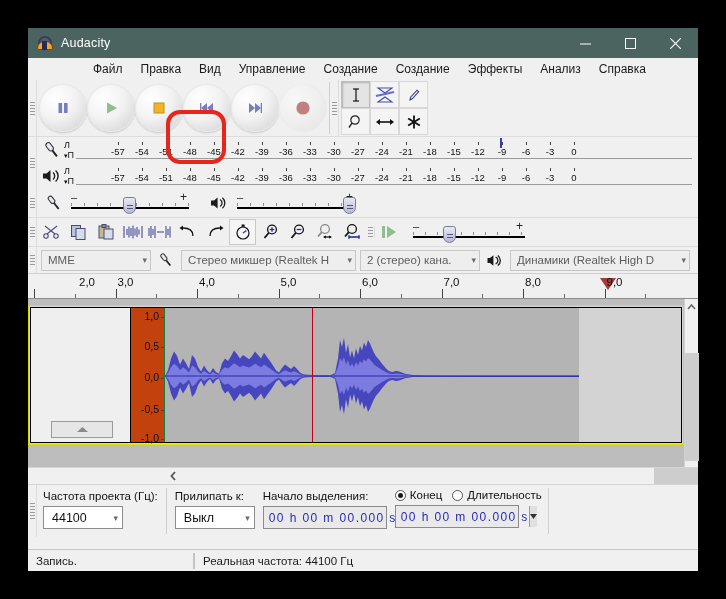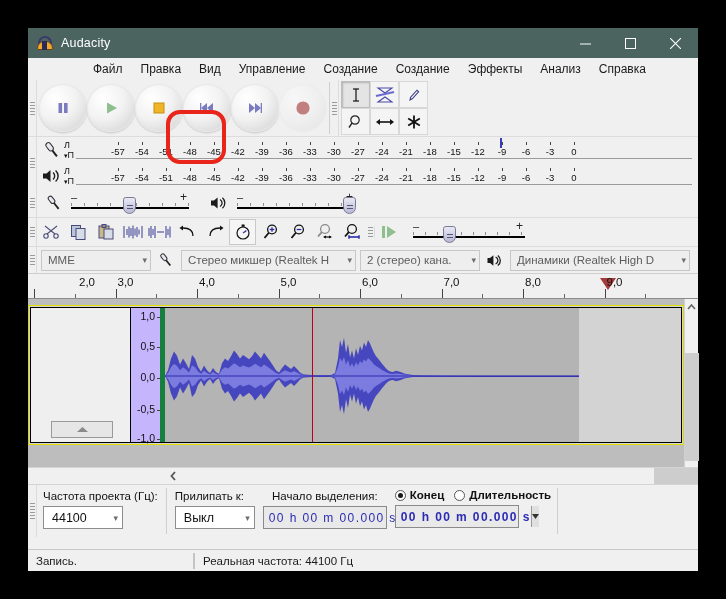--- a/index.html
+++ b/index.html
@@ -176,21 +176,21 @@
   }
   .tcp {
     width: 100px; background: #efefef; border-right: 1px solid #000; position: relative;
   }
   .collapse-btn {
     position: absolute; left: 20px; bottom: 4px; width: 62px; height: 17px;
     background: #e6e6e6; border: 1px solid #9a9a9a;
     display: flex; align-items: center; justify-content: center;
   }
   .vruler {
-    width: 34px; background: #c4b5fd; position: relative; border-right: 5px solid #15803d;
+    width: 34px; background: #c2410c; position: relative; border-right: 1px solid #15803d;
   }
   .vruler .vl { position: absolute; right: 5px; font-size: 10.5px; color: #111; }
   .vruler .vt { position: absolute; right: 0; width: 3px; height: 1px; background: #444; }
   .wave { position: relative; flex: 1; background: #d3d3d3; overflow: hidden; }
   .wave-sel { position: absolute; left: 0; top: 0; bottom: 0; background: #b4b4b4; }
   .wave-zero { position: absolute; height: 1px; background: #3636b5; }
   .cursor-line { position: absolute; top: 0; bottom: 0; width: 1px; background: #c00018; }
 
   .vscroll {
     position: absolute; right: 0; top: 0; width: 14px; bottom: 0; background: #f0f0f0;
@@ -892,33 +892,33 @@
       <div class="tb-sep" style="height:46px;margin:3px 0 0 8px;"></div>
 
       <div style="padding:5px 0 0 8px;">
         <div class="sel-lbl">Прилипать к:</div>
         <div class="sel-combo" style="width:80px;margin-top:4px;">
           <span>Выкл</span>
           <span class="chev">▾</span>
         </div>
       </div>
 
-      <div style="padding:5px 0 0 8px;text-align:center;">
+      <div style="padding:5px 0 0 8px;">
         <div class="sel-lbl">Начало выделения:</div>
         <div class="timefield" style="width:124px;margin-top:4px;">
           <span>00 h 00 m 00.000 s</span>
           <span class="tf-spin">
             <svg width="7" height="5" viewBox="0 0 7 5">
                 <polygon points="0,0 7,0 3.5,5" fill="#333"></polygon>
               </svg>
           </span>
         </div>
       </div>
 
-      <div style="padding:4px 0 0 8px;font-weight:bold;">
+      <div style="padding:4px 0 0 8px;">
         <div style="display:flex;align-items:center;gap:4px;">
           <span class="radio on"></span>
           <span class="sel-lbl">Конец</span>
           <span class="radio" style="margin-left:6px;"></span>
           <span class="sel-lbl">Длительность</span>
         </div>
         <div class="timefield" style="width:124px;margin-top:4px;">
           <span>00 h 00 m 00.000 s</span>
           <span class="tf-spin">
             <svg width="7" height="5" viewBox="0 0 7 5">

